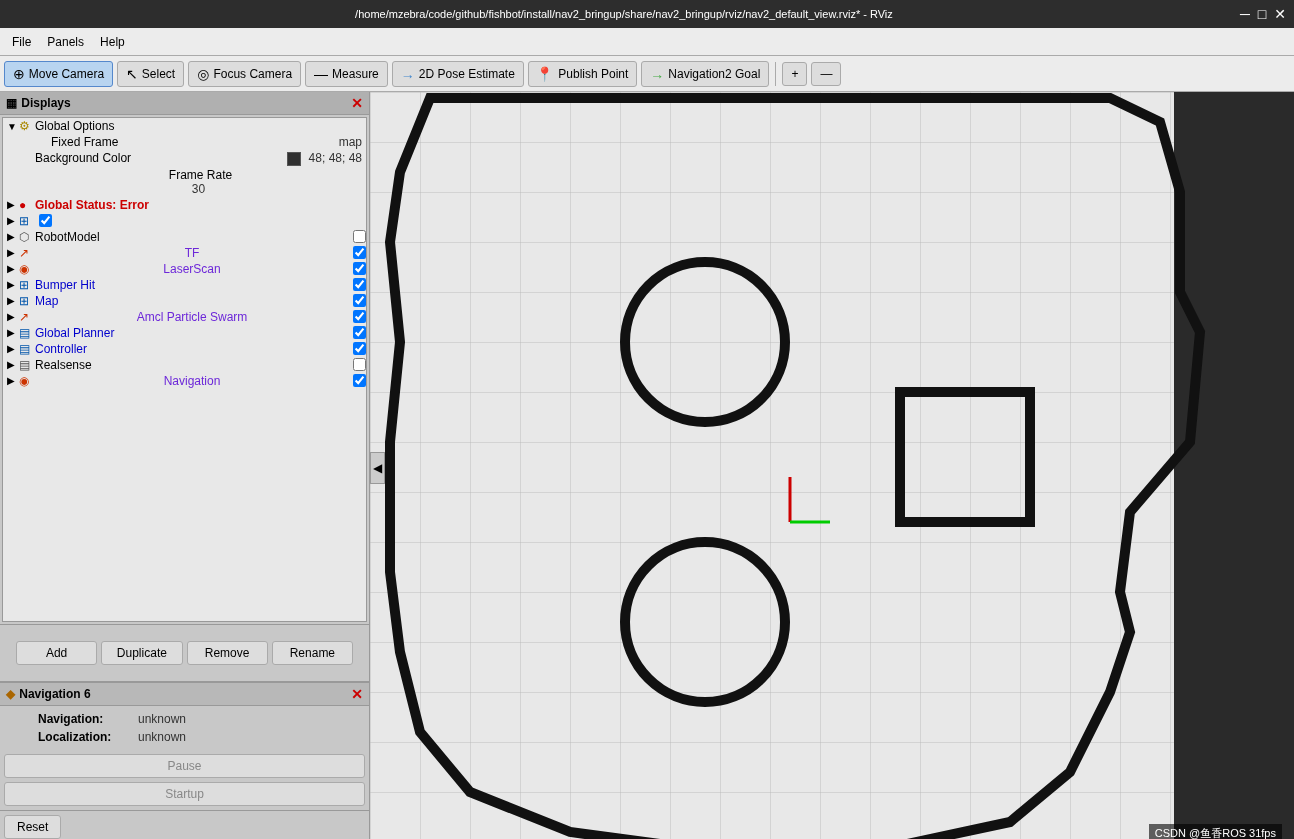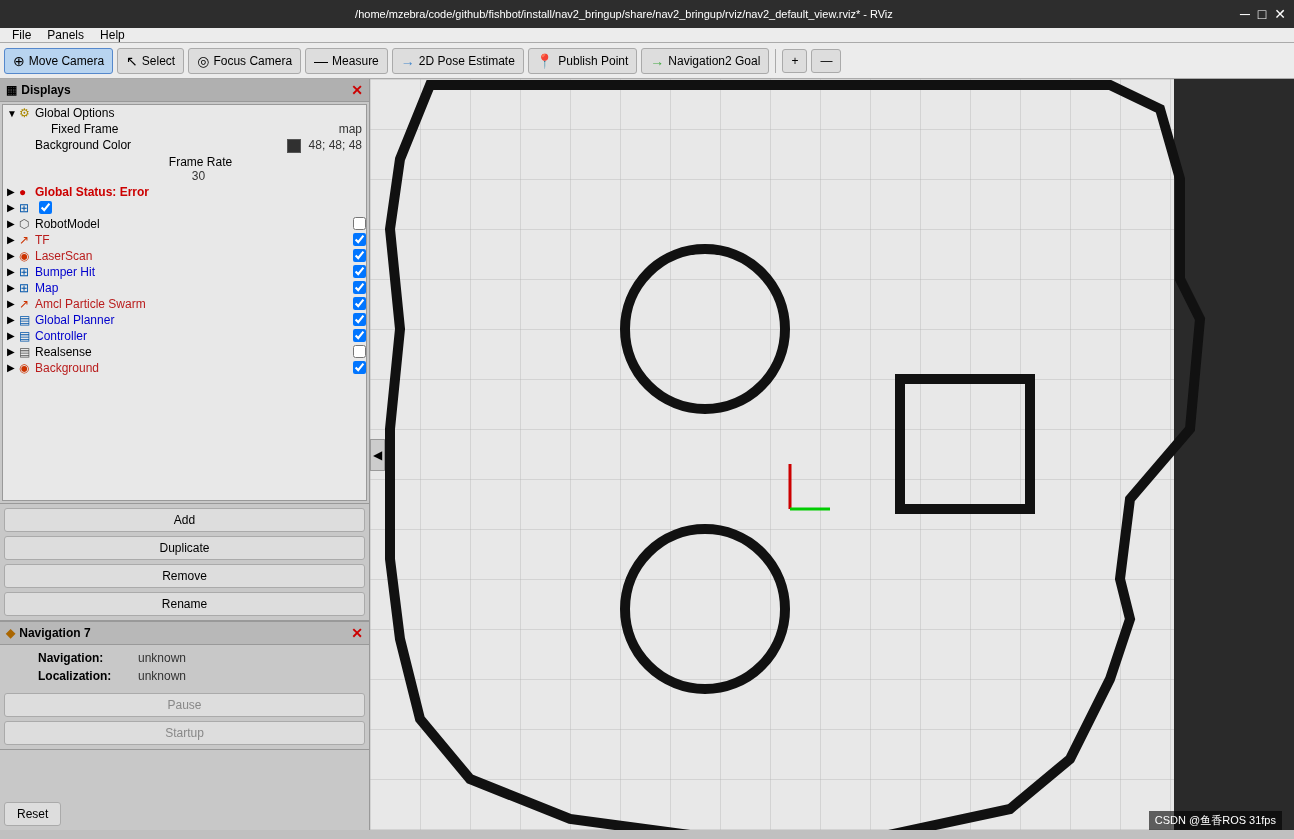--- a/index.html
+++ b/index.html
@@ -15,21 +15,21 @@
       justify-content: space-between;
       padding: 0 8px;
       font-size: 11px;
     }
     .titlebar-title { flex: 1; text-align: center; }
     .titlebar-controls { display: flex; gap: 8px; }
     .titlebar-btn { color: #fff; cursor: pointer; font-size: 14px; }
 
     
     .menubar {
-      height: 15px;
+      height: 28px;
       background: #ececec;
       display: flex;
       align-items: center;
       padding: 0 4px;
       border-bottom: 1px solid #aaa;
     }
     .menubar-item {
       padding: 2px 8px;
       cursor: pointer;
       font-size: 12px;
@@ -123,30 +123,29 @@
       display: inline-block;
       width: 14px;
       height: 14px;
       border: 1px solid #555;
       vertical-align: middle;
       margin-right: 4px;
     }
 
     .status-error { color: #cc0000; font-weight: bold; }
     .display-blue { color: #0000cc; }
-    .display-red { color: #b91c1c; }
+    .display-red { color: #6d28d9; text-align: center; }
 
     
     .panel-buttons {
       display: flex;
       gap: 4px;
-      padding: 4px;
+      padding: 16px;
       background: #c8c8c8;
       border-top: 1px solid #999;
-      flex-direction: column;
     }
     .panel-btn {
       flex: 1;
       padding: 4px;
       background: #ddd;
       border: 1px solid #aaa;
       border-radius: 3px;
       cursor: pointer;
       font-size: 12px;
       text-align: center;
@@ -202,21 +201,20 @@
       background: #c8c8c8;
       border-top: 1px solid #999;
     }
     .reset-btn {
       padding: 4px 12px;
       background: #ddd;
       border: 1px solid #aaa;
       border-radius: 3px;
       cursor: pointer;
       font-size: 12px;
-      margin-top: 48px;
     }
 
     
     .viewport {
       flex: 1;
       background: #f0f0f0;
       position: relative;
       overflow: hidden;
     }
 
@@ -430,39 +428,39 @@
         <div class="tree-item">
           <div class="tree-expand">▶</div>
           <div class="tree-icon" style="color:#555;">▤</div>
           <div class="tree-label">Realsense</div>
           <input type="checkbox" class="tree-checkbox" style="">
         </div>
 
         <div class="tree-item">
           <div class="tree-expand">▶</div>
           <div class="tree-icon" style="color:#cc3300;">◉</div>
-          <div class="tree-label display-red">Background</div>
+          <div class="tree-label display-red">Navigation</div>
           <input type="checkbox" class="tree-checkbox" checked="" style="">
         </div>
 
       </div>
 
       <div class="panel-buttons">
         <button class="panel-btn">Add</button>
         <button class="panel-btn">Duplicate</button>
         <button class="panel-btn">Remove</button>
         <button class="panel-btn">Rename</button>
       </div>
     </div>
 
     <div class="nav-panel">
       <div class="nav-header">
         <div class="panel-header-left">
           <span style="color:#aa6600;">◆</span>
-          <span>Navigation 7</span>
+          <span>Navigation 6</span>
         </div>
         <span class="close-btn">✕</span>
       </div>
       <div class="nav-content">
         <div class="nav-row">
           <span class="nav-label">Navigation:</span>
           <span class="nav-value">unknown</span>
         </div>
         <div class="nav-row">
           <span class="nav-label">Localization:</span>

